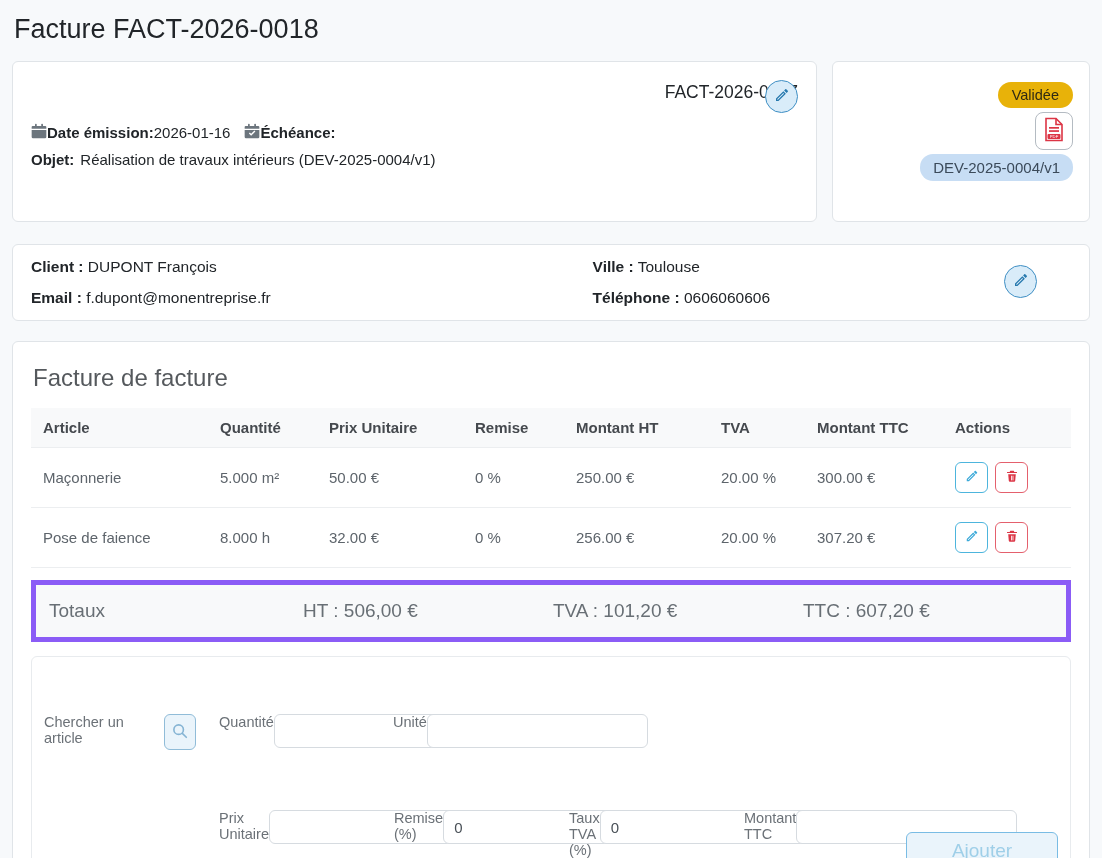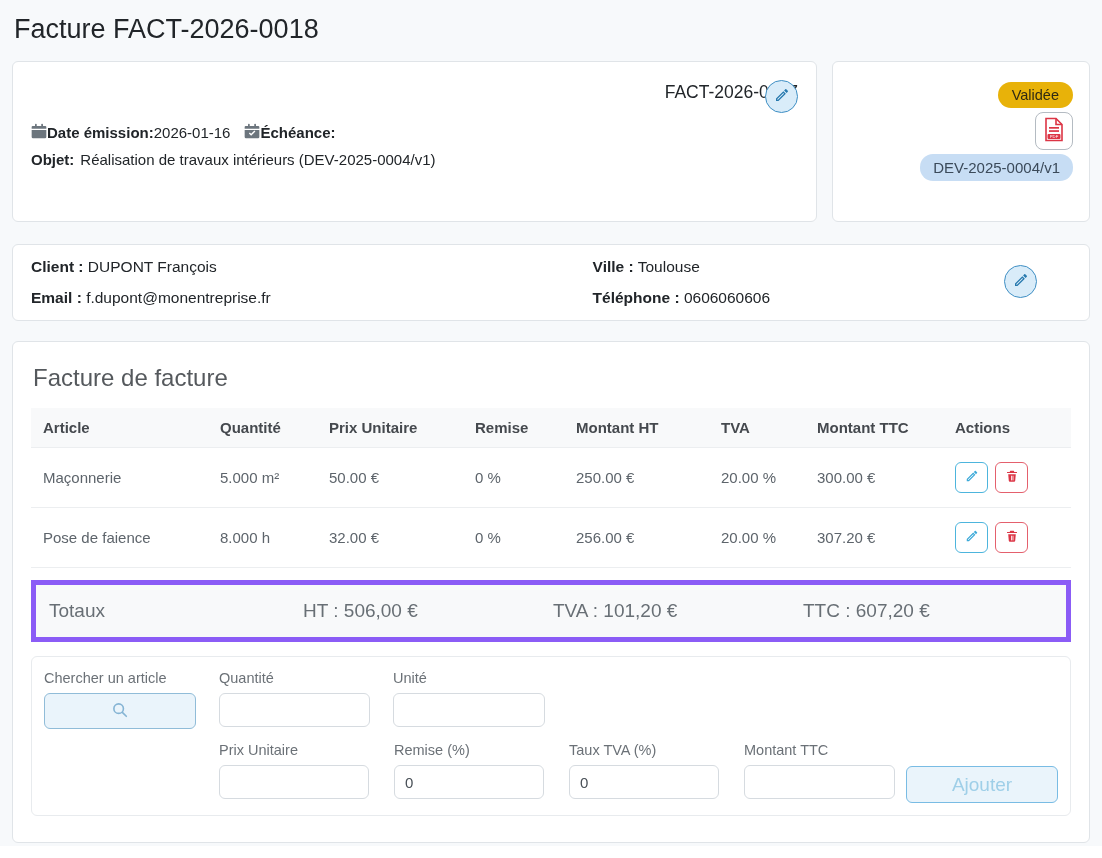--- a/index.html
+++ b/index.html
@@ -75,21 +75,21 @@
   }
   .totals-box .t-label { width:254px; }
   .totals-box .t-item { flex:1; }
 
   .form-box {
     margin-top:14px; border:1px solid #e8ebee; border-radius:6px;
     padding:13px 12px 16px 12px;
   }
   .f-row { display:flex; }
   .f-row + .f-row { margin-top:13px; }
-  .f-col { display:flex; flex-direction:column; }
+  .f-col { display:flex; flex-direction:row;margin-top:44px; }
   .f-label { font-size:14.5px; color:#6b7177; margin-bottom:7px; }
   .f-input {
     height:34px; box-sizing:border-box; border:1px solid #d6dbe0; border-radius:6px;
     padding:0 10px; font-size:15px; color:#495057; background:#fff; outline:none;
     font-family:"Liberation Sans", sans-serif;
   }
   .col-search { width:152px; margin-right:23px; }
   .col-libelle { flex:1; margin-right:24px; }
   .col-qte { width:151px; margin-right:23px; }
   .col-unite { width:152px; }

